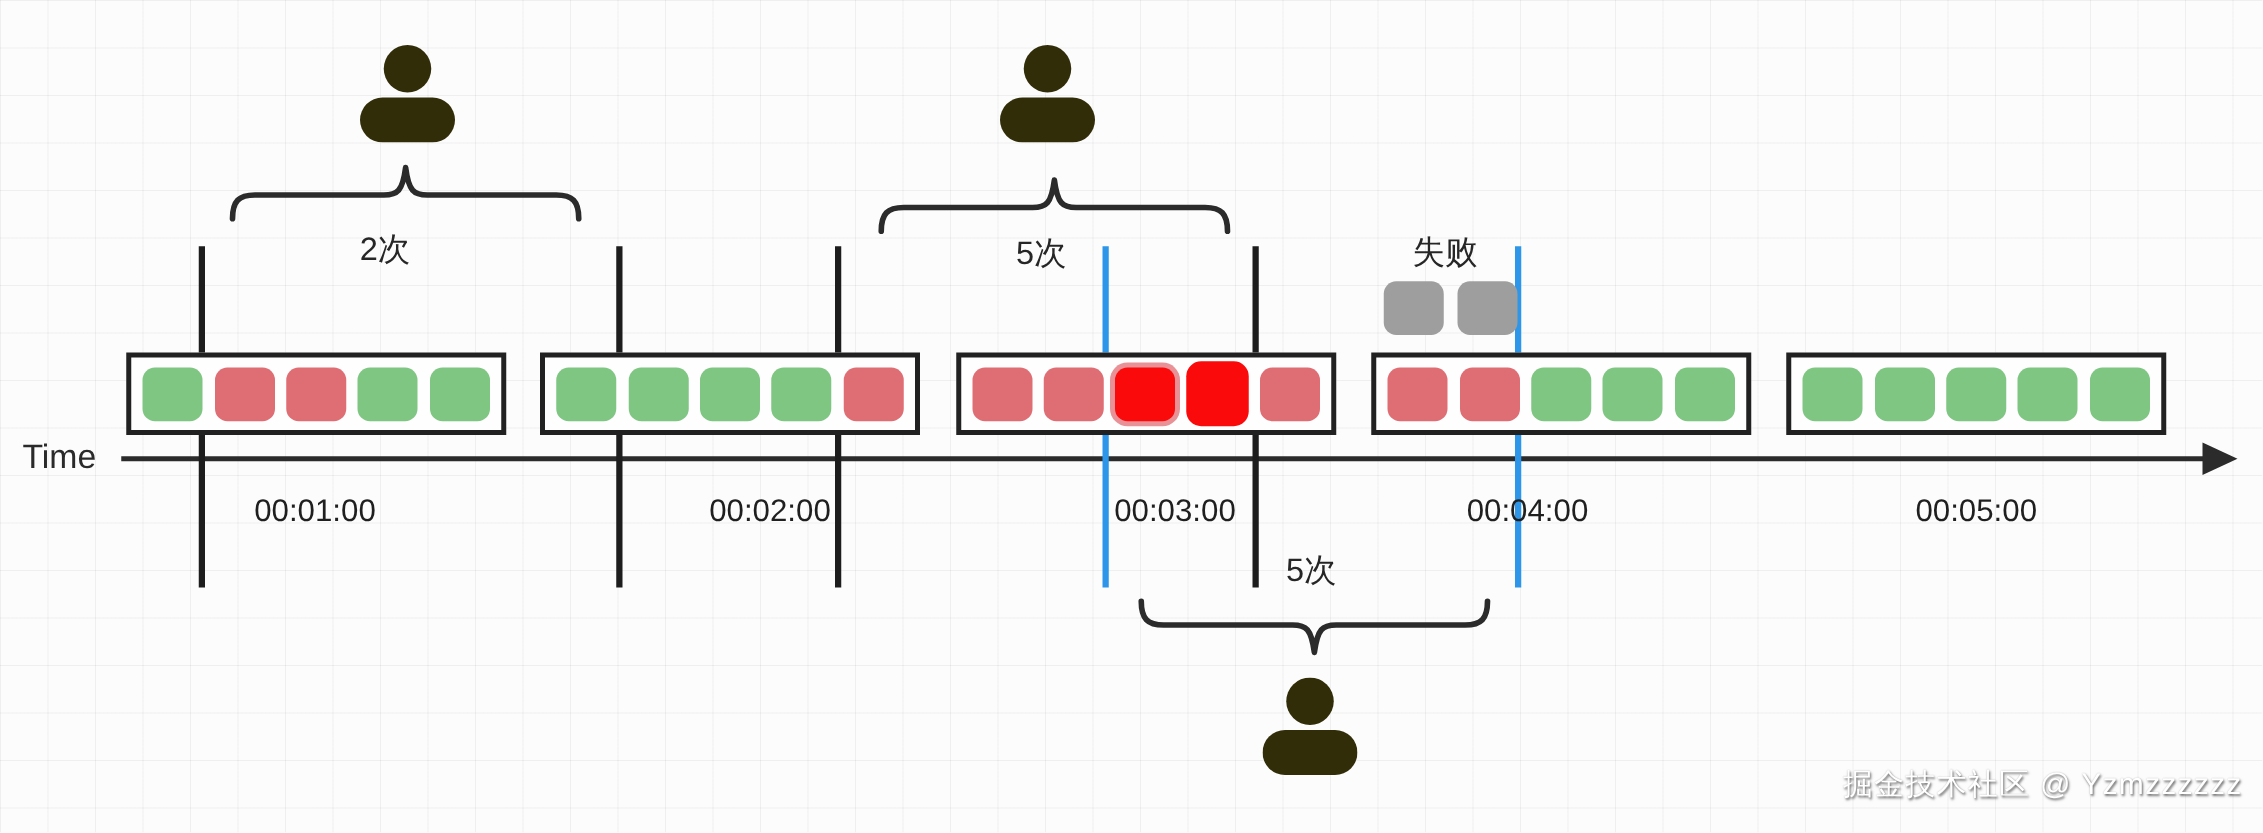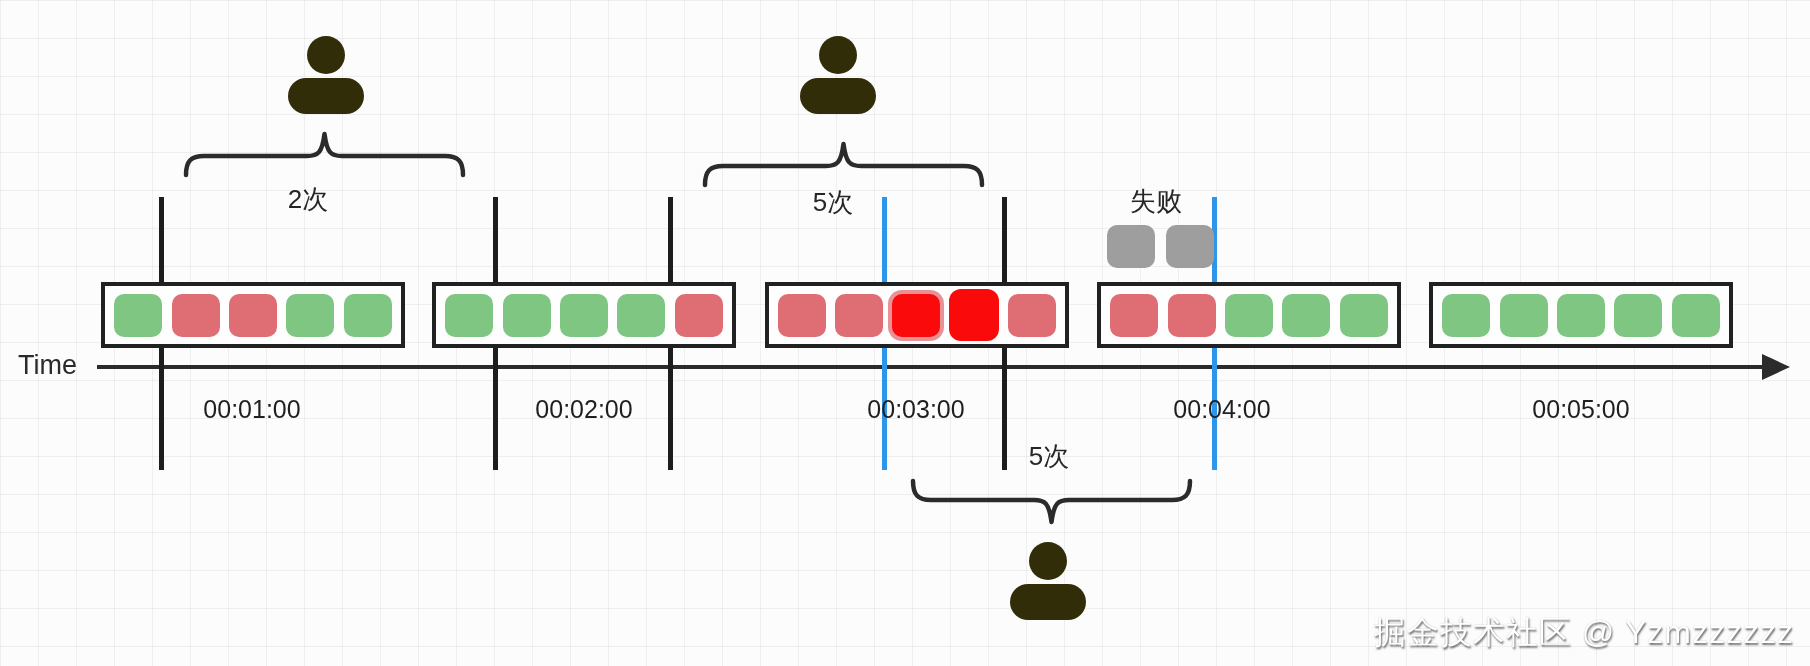--- a/index.html
+++ b/index.html
@@ -27,21 +27,21 @@
   .sq{width:48px; height:43px; border-radius:10px; flex:none;}
   .sq[data-status="burst"]{width:50px; height:52px; border-radius:12px;}
   .failed-row{position:absolute; left:1107px; top:225px; display:flex; gap:11px;}
   .failed-row .sq{height:43px;}
   .brace{position:absolute; width:283px; height:50px;}
   .brace.flip{transform:scaleY(-1);}
   .person{position:absolute; width:76px; height:78px;}
   .lbl{position:absolute; transform:translateX(-50%); font-size:26px; color:#262626; white-space:nowrap;}
   .tick{position:absolute; top:395px; transform:translateX(-50%); font-size:25px; color:#1f1f1f; white-space:nowrap;}
   .watermark{
-    position:absolute; right:16px; top:611px; font-size:32px; letter-spacing:1px;
+    position:absolute; right:16px; top:611px; font-size:24px; letter-spacing:1px;
     color:#ffffff; white-space:nowrap;
     text-shadow:1px 2px 2px rgba(0,0,0,0.55), 0 0 1px rgba(0,0,0,0.25);
   }
 </style>
 </head>
 <body>
 
 <div class="canvas">
 
   <div class="axis-label">Time</div>
@@ -119,20 +119,20 @@
     <circle cx="38" cy="19" r="19" fill="#312d09"></circle>
       <rect x="0" y="42" width="76" height="36" rx="18" fill="#312d09"></rect>
   </svg>
 
   <div class="lbl" style="left:308px;top:182px">2次</div>
   <div class="lbl" style="left:833px;top:185px">5次</div>
   <div class="lbl" style="left:1156px;top:184px">失败</div>
   <div class="lbl" style="left:1049px;top:439px">5次</div>
 
   <div class="tick" style="left:252px">00:01:00</div>
-  <div class="tick" style="left:584px">00:02:00</div>
-  <div class="tick" style="left:916px">00:03:00</div>
+  <div class="tick" style="left:616px">00:02:00</div>
+  <div class="tick" style="left:940px">00:03:00</div>
   <div class="tick" style="left:1222px">00:04:00</div>
   <div class="tick" style="left:1581px">00:05:00</div>
 
   <div class="watermark">掘金技术社区 @ Yzmzzzzzz</div>
 
 </div>
 
 </body></html>

